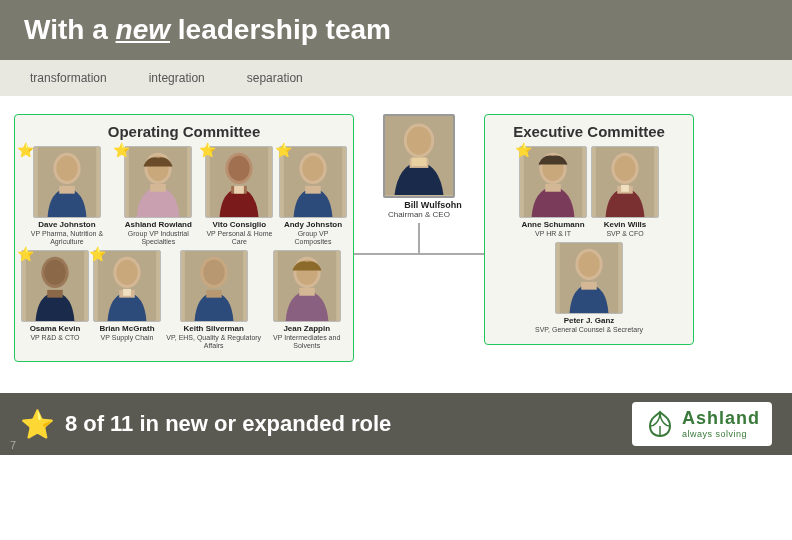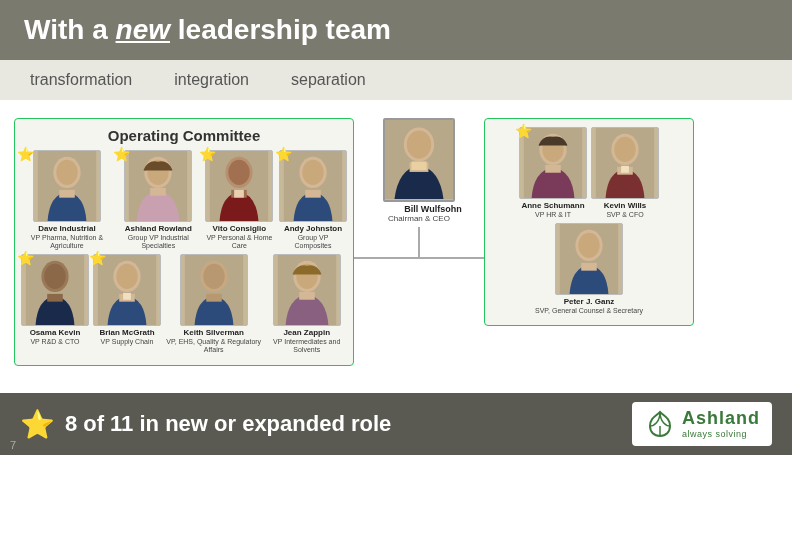--- a/index.html
+++ b/index.html
@@ -39,21 +39,21 @@
     .progress-bar {
       display: flex;
       align-items: center;
       background: #e8e8e0;
       padding: 7px 16px;
       gap: 0;
     }
     .progress-step {
       display: flex;
       align-items: center;
-      font-size: 16px;
+      font-size: 12px;
       color: #555;
       padding: 4px 14px;
       background: #e8e8e0;
       position: relative;
       justify-content: center;
     }
     .progress-step.active {
       background: #3bbcd0;
       color: #fff;
       clip-path: polygon(0 0, calc(100% - 12px) 0, 100% 50%, calc(100% - 12px) 100%, 0 100%, 12px 50%);
@@ -246,21 +246,21 @@
           <span class="star-badge">⭐</span>
           <div class="person-photo">
             <svg viewBox="0 0 60 72" xmlns="http://www.w3.org/2000/svg">
               <rect width="60" height="72" fill="#b8a88a"></rect>
               <ellipse cx="30" cy="22" rx="14" ry="16" fill="#d4b896"></ellipse>
               <ellipse cx="30" cy="22" rx="11" ry="13" fill="#c9a87c"></ellipse>
               <path d="M10 72 Q12 45 30 42 Q48 45 50 72Z" fill="#2c4a7a"></path>
               <rect x="22" y="40" width="16" height="8" fill="#d4b896"></rect>
             </svg>
           </div>
-          <div class="person-name">Dave Industrial</div>
+          <div class="person-name">Dave Johnston</div>
           <div class="person-title">VP Pharma, Nutrition &amp; Agriculture</div>
         </div>
 
         <div class="person-card">
           <span class="star-badge">⭐</span>
           <div class="person-photo">
             <svg viewBox="0 0 60 72" xmlns="http://www.w3.org/2000/svg">
               <rect width="60" height="72" fill="#b8a88a"></rect>
               <ellipse cx="30" cy="22" rx="14" ry="16" fill="#d4b896"></ellipse>
               <ellipse cx="30" cy="22" rx="11" ry="13" fill="#c9a87c"></ellipse>
@@ -385,20 +385,21 @@
       </div>
       <div style="font-size:9px; font-weight:bold; text-align:center; margin-top:2px; color:#222;padding-left:28px;">Bill Wulfsohn</div>
       <div style="font-size:8px; text-align:center; color:#444;">Chairman &amp; CEO</div>
 
       <div style="width:2px; height:30px; background:#aaa; margin-top:4px;"></div>
 
       <div style="width:100%; height:2px; background:#aaa;"></div>
     </div>
 
     <div class="panel executive-panel">
+      <div class="panel-title">Executive Committee</div>
 
       <div class="person-row">
 
         <div class="person-card">
           <span class="star-badge">⭐</span>
           <div class="person-photo">
             <svg viewBox="0 0 60 72" xmlns="http://www.w3.org/2000/svg">
               <rect width="60" height="72" fill="#b8a88a"></rect>
               <ellipse cx="30" cy="22" rx="14" ry="16" fill="#d4b896"></ellipse>
               <ellipse cx="30" cy="22" rx="11" ry="13" fill="#c9a87c"></ellipse>

